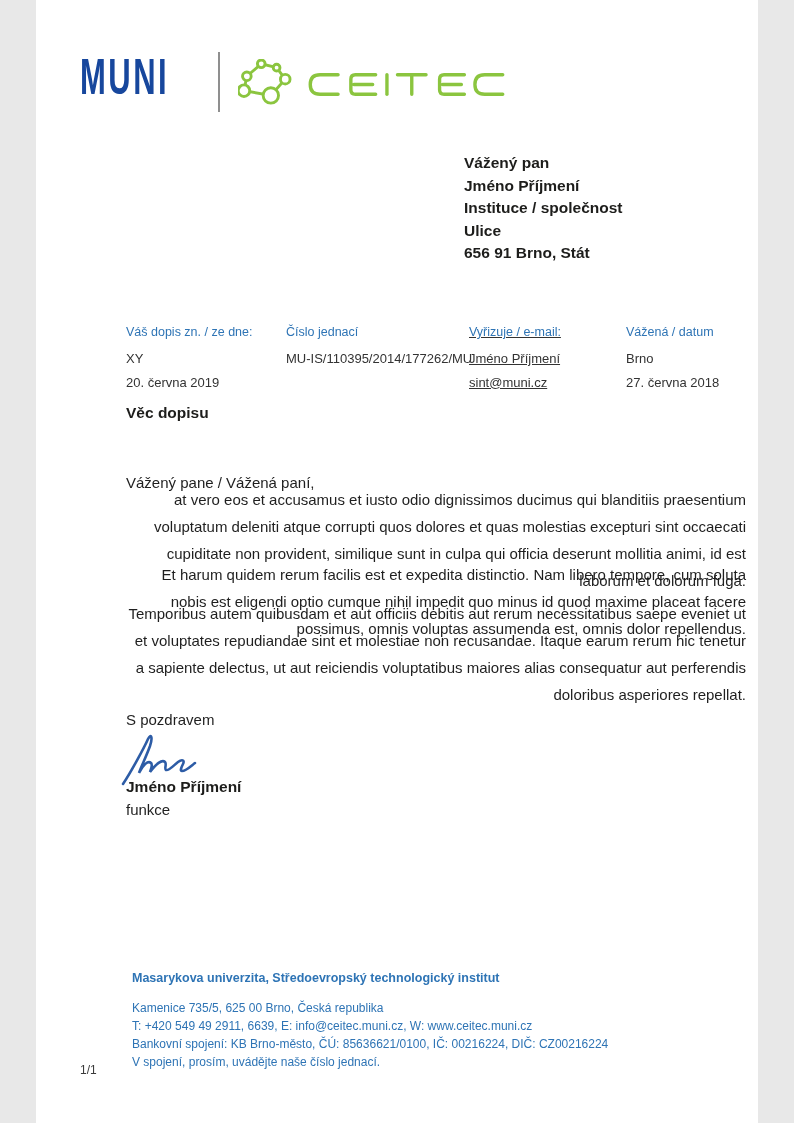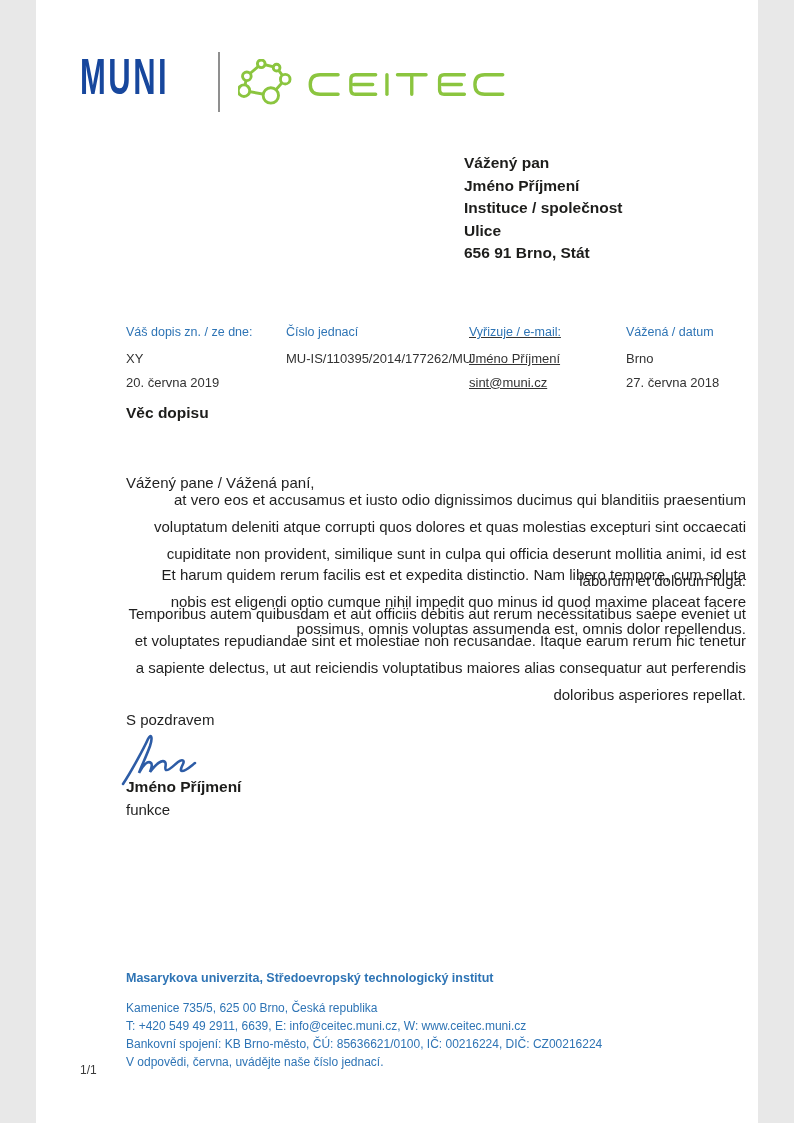--- a/index.html
+++ b/index.html
@@ -44,21 +44,21 @@
   .salutation{position:absolute;left:90px;top:447px;font-size:15px;color:#1f1f1f;margin-top:27px;}
   .para{position:absolute;left:90px;width:620px;font-size:15px;line-height:27px;color:#1f1f1f;text-align:right;}
   .para-1{top:486px;}
   .para-2{top:561px;}
   .para-3{top:600px;}
   .closing{position:absolute;left:90px;top:711px;font-size:15px;color:#1f1f1f;}
   .signature-svg{position:absolute;left:84px;top:732px;}
   .signer-name{position:absolute;left:90px;top:778px;font-size:15.5px;font-weight:700;color:#1d1d1b;}
   .signer-role{position:absolute;left:90px;top:801px;font-size:15px;color:#1f1f1f;}
   
-  .footer-line{position:absolute;left:90px;font-size:12px;color:#2e74b5;white-space:nowrap;}
+  .footer-line{position:absolute;left:96px;font-size:12px;color:#2e74b5;white-space:nowrap;}
   .footer-institution{top:971px;font-size:12.5px;font-weight:700;}
   .footer-address{top:1001px;}
   .footer-contact{top:1019px;}
   .footer-bank{top:1037px;}
   .footer-note{top:1055px;}
   .page-number{position:absolute;left:44px;top:1055px;font-size:12px;color:#3a3a3a;margin-top:8px;}
 </style>
 </head>
 <body>
 
@@ -142,16 +142,16 @@
              C61,36 60,39 62,39 C66,39 71,34 75,31" fill="none" stroke="#2d5ca6" stroke-width="2.6" stroke-linecap="round"></path>
   </svg>
 
   <div class="signer-name">Jméno Příjmení</div>
   <div class="signer-role">funkce</div>
 
   <div class="footer-line footer-institution">Masarykova univerzita, Středoevropský technologický institut</div>
   <div class="footer-line footer-address">Kamenice 735/5, 625 00 Brno, Česká republika</div>
   <div class="footer-line footer-contact">T: +420 549 49 2911, 6639, E: info@ceitec.muni.cz, W: www.ceitec.muni.cz</div>
   <div class="footer-line footer-bank">Bankovní spojení: KB Brno-město, ČÚ: 85636621/0100, IČ: 00216224, DIČ: CZ00216224</div>
-  <div class="footer-line footer-note">V odpovědi, června, uvádějte naše číslo jednací.</div>
+  <div class="footer-line footer-note">V spojení, prosím, uvádějte naše číslo jednací.</div>
   <div class="page-number">1/1</div>
 
 </div>
 
 </body></html>

